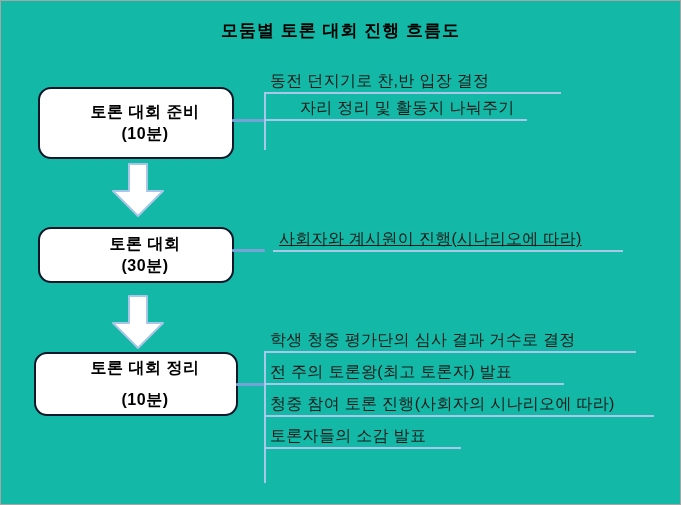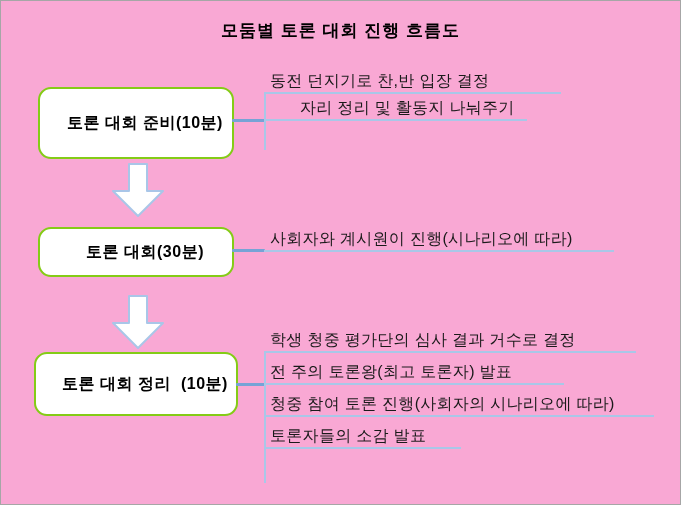--- a/index.html
+++ b/index.html
@@ -1,43 +1,43 @@
 <!DOCTYPE html>
 <html><head>
 <meta charset="utf-8">
 <style>
   html,body{margin:0;padding:0;background:#fff;}
   .canvas{
     position:relative;
     width:681px;height:505px;
     box-sizing:border-box;
     border:1px solid #a6a6a6;
-    background:#f9a8d4;
+    background:#14b8a6;
     font-family:"Liberation Sans","DejaVu Sans",sans-serif;
     color:#1a1a1a;
     overflow:hidden;
   }
   .title{
     position:absolute;left:0;top:18px;width:100%;
     text-align:center;
     font-size:17px;font-weight:bold;letter-spacing:1px;color:#000;
   }
   .stage-box{
     position:absolute;
     box-sizing:border-box;
-    border:2px solid #84cc16;
+    border:2px solid #0f172a;
     border-radius:13px;
     background:#fff;
-    display:flex;flex-direction:row;justify-content:center;align-items:center;
+    display:flex;flex-direction:column;justify-content:center;align-items:center;
     font-weight:bold;font-size:16px;line-height:1.35;letter-spacing:0.5px;color:#000;
     text-align:center;
     padding-left:18px;
   }
   .box1{left:37px;top:86px;width:196px;height:72px;}
-  .box2{left:37px;top:226px;width:196px;height:50px;}
+  .box2{left:37px;top:226px;width:196px;height:56px;}
   .box3{left:33px;top:351px;width:204px;height:64px;gap:10px;}
   .connector{
     position:absolute;height:3px;background:#76a3d6;border-radius:1px;
   }
   .c1{left:231px;top:118px;width:33px;}
   .c2{left:231px;top:248px;width:33px;}
   .c3{left:235px;top:382px;width:29px;}
   .spine{
     position:absolute;width:2px;background:#a9c7e8;left:263px;
   }
@@ -50,21 +50,21 @@
     border-bottom:2px solid #a9c7e8;
     font-size:16px;letter-spacing:0.3px;
     padding-left:6px;
     display:flex;align-items:flex-end;
     white-space:nowrap;overflow:hidden;
     color:#1a1a1a;
   }
   .g1i1{left:263px;top:69px;width:297px;}
   .g1i2{left:263px;top:96px;width:263px;padding-left:36px;}
   .g1i3{left:263px;top:123px;width:292px;}
-  .g2i1{left:263px;top:227px;width:350px;}
+  .g2i1{left:272px;top:227px;width:350px;text-decoration:underline;}
   .g3i1{left:263px;top:328px;width:372px;}
   .g3i2{left:263px;top:360px;width:300px;}
   .g3i3{left:263px;top:392px;width:390px;}
   .g3i4{left:263px;top:424px;width:197px;}
   .g3i5{left:263px;top:456px;width:212px;}
   .down-arrow{position:absolute;width:52px;height:54px;}
   .a1{left:111px;top:162px;}
   .a2{left:111px;top:294px;}
 </style>
 </head>

